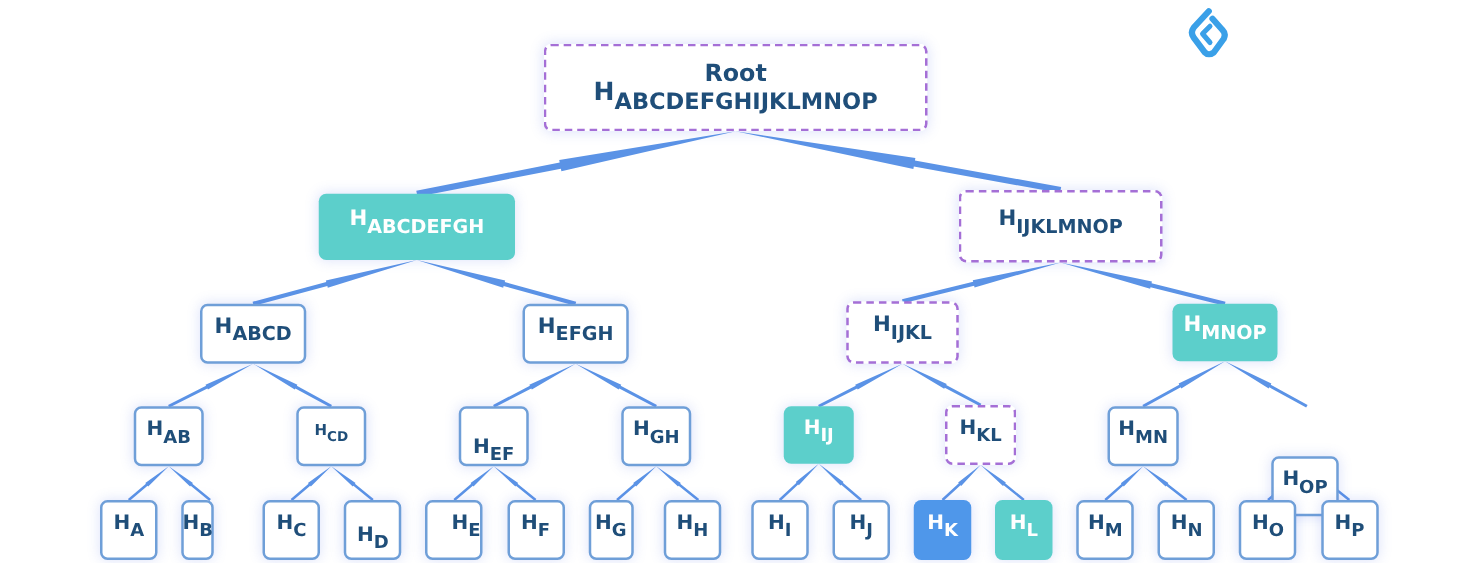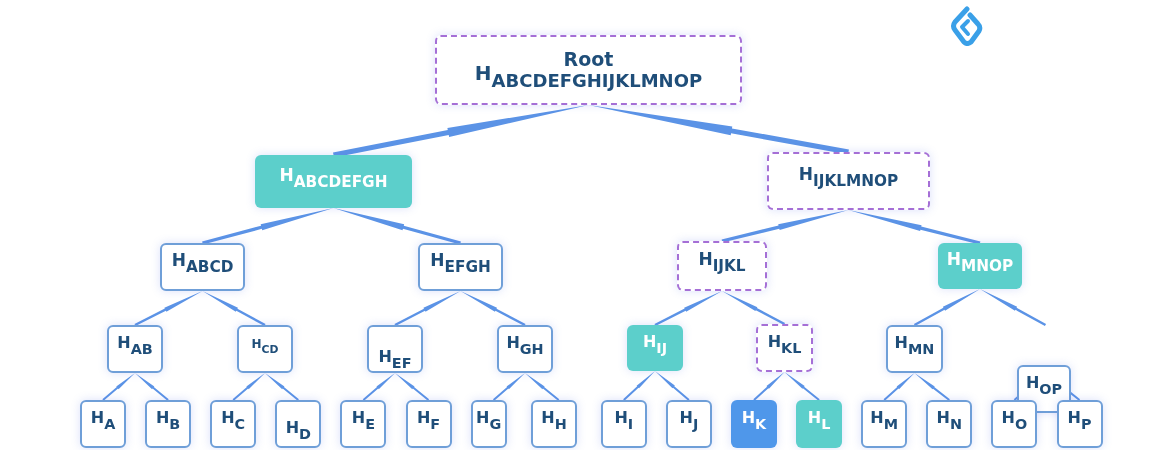--- a/index.html
+++ b/index.html
@@ -114,30 +114,30 @@
   <div class="lbl" style="font-size:16px;"><span class="h">H</span><span class="sub">MN</span></div>
 </div>
 <div class="node plain" id="n-l3-7" style="left:1017px; top:325px; width:54px; height:48px;margin-top:40px;">
   <div class="lbl" style="font-size:16px;"><span class="h">H</span><span class="sub">OP</span></div>
 </div>
 
 <div id="leaves">
     <div class="node plain" id="n-l4-0" style="left: 80px; top: 400px; width: 46px; height: 48px;">
       <div class="lbl" style="font-size:16px;"><span class="h">H</span><span class="sub">A</span></div>
     </div>
-    <div class="node plain" id="n-l4-1" style="left: 145.1px; top: 400px; width: 46px; height: 48px; text-align: center;">
+    <div class="node plain" id="n-l4-1" style="left: 145.1px; top: 400px; width: 26px; height: 48px; text-align: center;">
       <div class="lbl" style="font-size:16px;"><span class="h">H</span><span class="sub">B</span></div>
     </div>
     <div class="node plain" id="n-l4-2" style="left: 210.2px; top: 400px; width: 46px; height: 48px;">
       <div class="lbl" style="font-size:16px;"><span class="h">H</span><span class="sub">C</span></div>
     </div>
     <div class="node plain" id="n-l4-3" style="left: 275.3px; top: 400px; width: 46px; height: 48px;">
       <div class="lbl" style="font-size:16px;margin-top:19px;"><span class="h">H</span><span class="sub">D</span></div>
     </div>
-    <div class="node plain" id="n-l4-4" style="left: 340.4px; top: 400px; width: 46px; height: 48px;">
+    <div class="node plain" id="n-l4-4" style="left: 340.4px; top: 400px; width: 46px; height: 48px; align-items: flex-end;">
       <div class="lbl" style="font-size:16px;"><span class="h">H</span><span class="sub">E</span></div>
     </div>
     <div class="node plain" id="n-l4-5" style="left: 405.5px; top: 400px; width: 46px; height: 48px;">
       <div class="lbl" style="font-size:16px;"><span class="h">H</span><span class="sub">F</span></div>
     </div>
     <div class="node plain" id="n-l4-6" style="left: 470.6px; top: 400px; width: 36px; height: 48px; justify-content: center;">
       <div class="lbl" style="font-size:16px;"><span class="h">H</span><span class="sub">G</span></div>
     </div>
     <div class="node plain" id="n-l4-7" style="left: 531px; top: 400px; width: 46px; height: 48px;">
       <div class="lbl" style="font-size:16px;"><span class="h">H</span><span class="sub">H</span></div>

